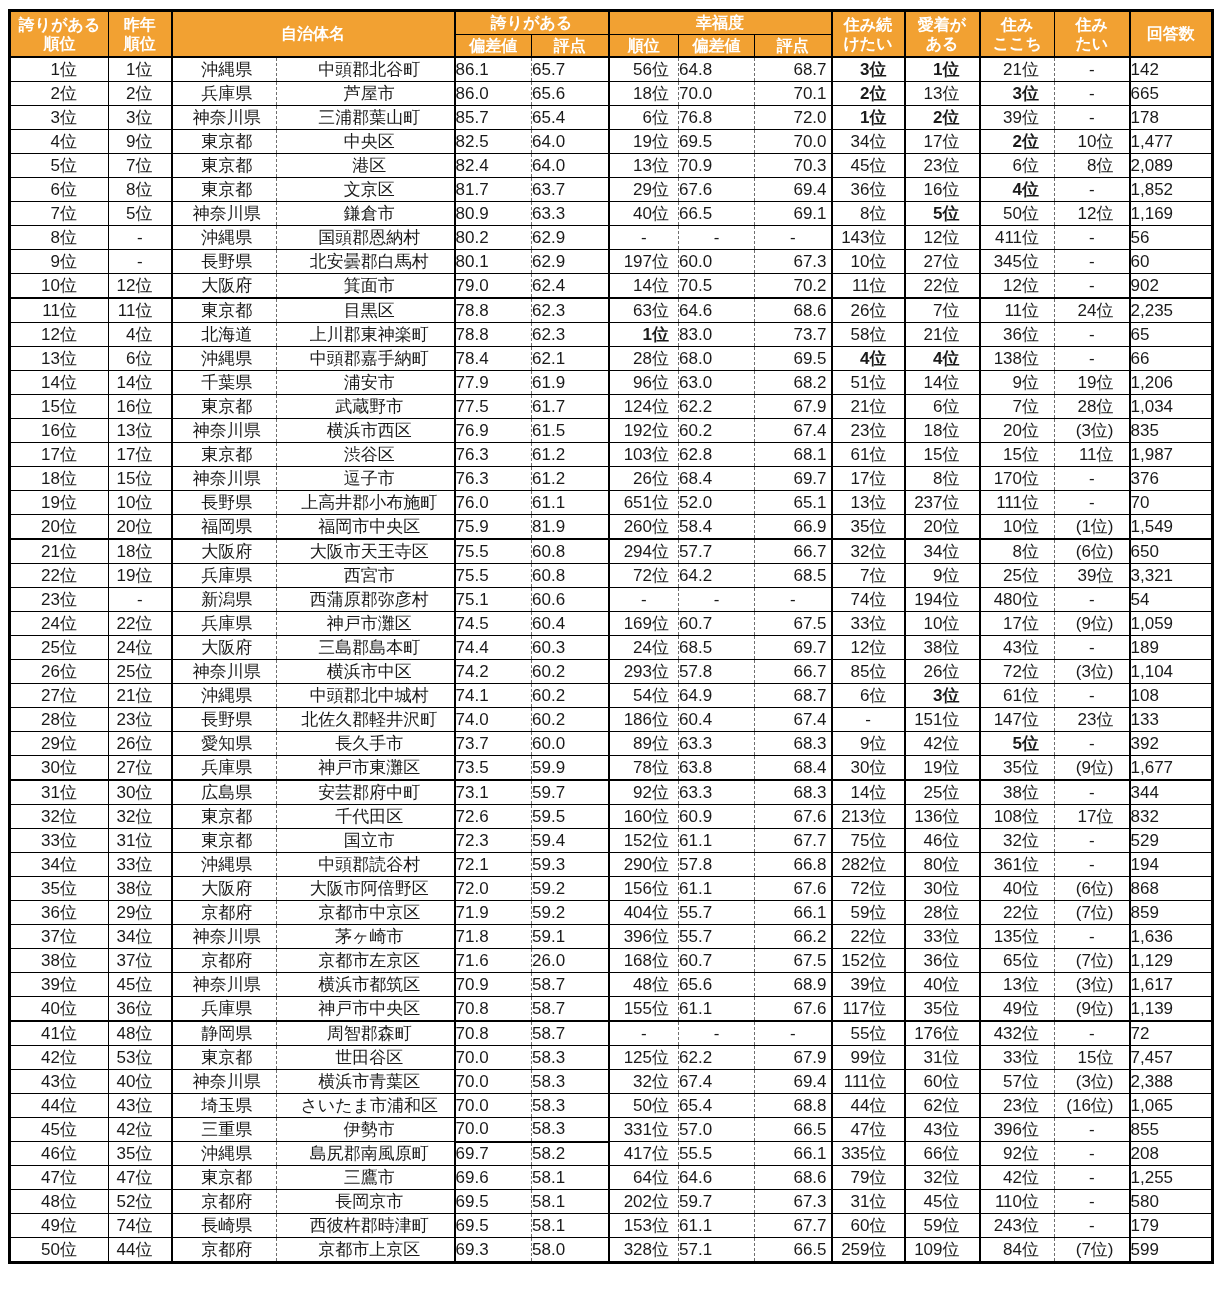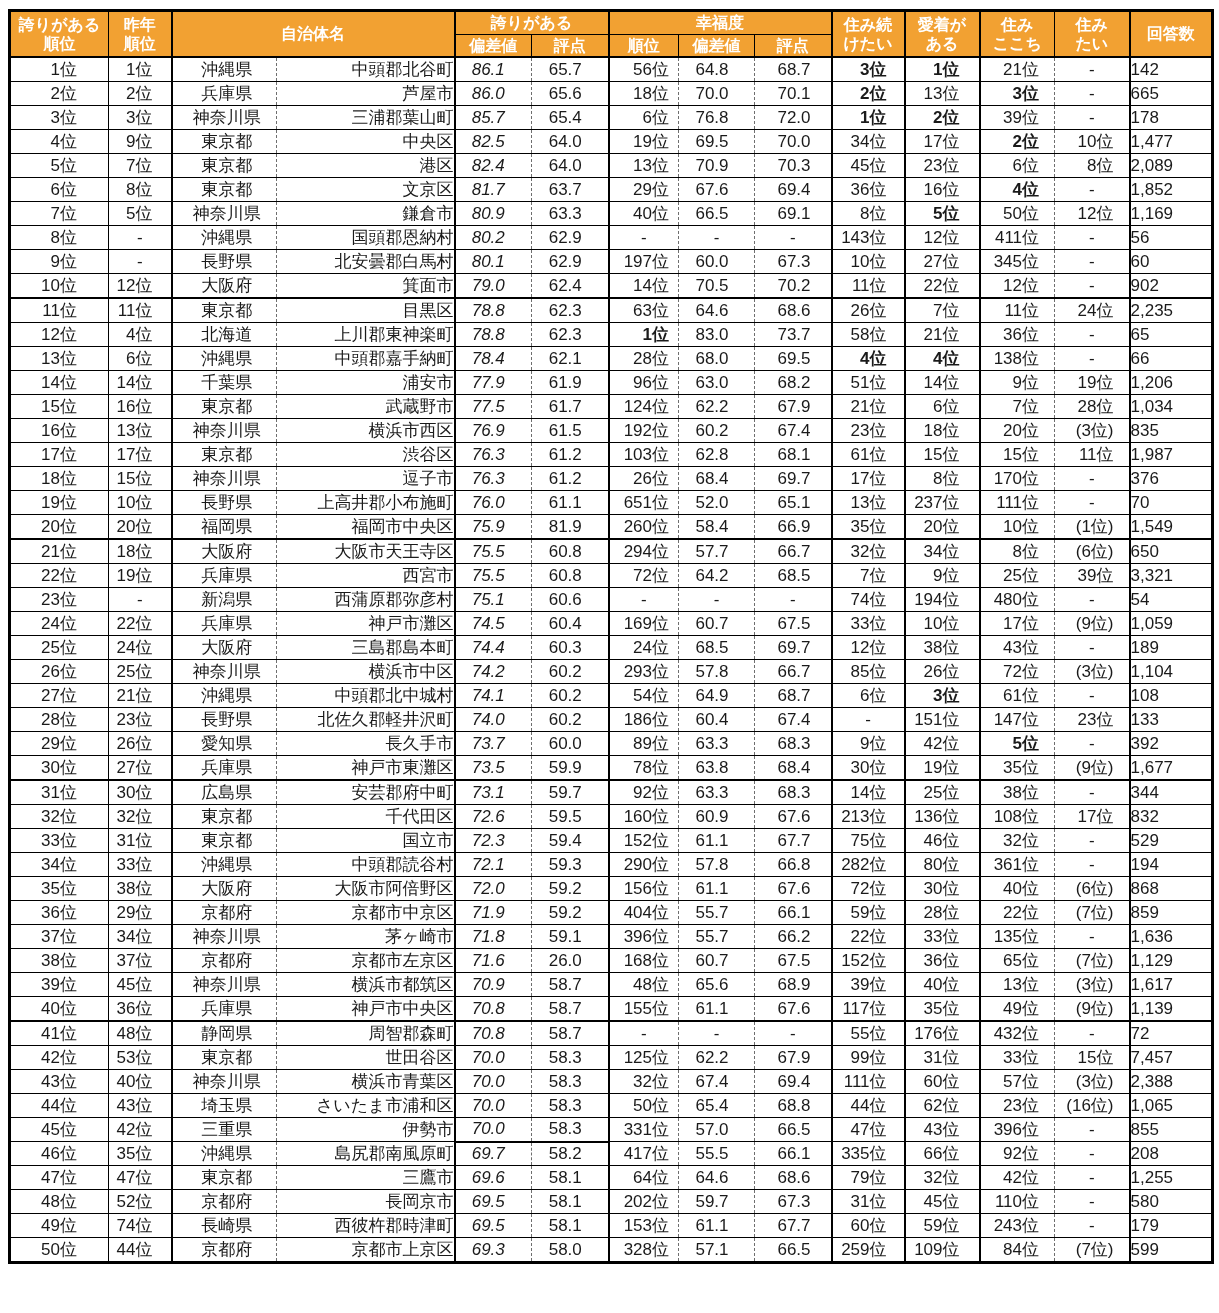--- a/index.html
+++ b/index.html
@@ -69,26 +69,26 @@
 
   
   .bl-thin   { border-left: 1px solid #000; }
   .bl-thick  { border-left: 2.5px solid #000; }
   .bl-dot    { border-left: 1px dashed #6e6e6e; }
 
   
   .c-rank   { text-align: right; padding-right: 31px; }
   .c-prev   { text-align: right; padding-right: 18px; }
   .c-pref   { text-align: center;  padding-left: 5px; }
-  .c-muni   { text-align: right;  padding-left: 8px; }
-  .c-phen   { text-align: center; padding-right: 10px; font-style: italic; }
-  .c-phyo   { text-align: center; padding-right: 9px; }
+  .c-muni   { text-align: center;  padding-left: 8px; }
+  .c-phen   { text-align: left; padding-right: 10px; }
+  .c-phyo   { text-align: left; padding-right: 9px; }
   .c-hrank  { text-align: right; padding-right: 9px; margin-top: 8px; }
-  .c-hhen   { text-align: center; padding-right: 9px; }
-  .c-hhyo   { text-align: right; padding-right: 20px; }
+  .c-hhen   { text-align: left; padding-right: 9px; }
+  .c-hhyo   { text-align: right; padding-right: 4px; }
   .c-stay   { text-align: right; padding-right: 17px; }
   .c-attach { text-align: right; padding-right: 19px; }
   .c-koko   { text-align: right; padding-right: 15px; }
   .c-live   { text-align: right; padding-right: 15px; }
   .c-resp   { text-align: left; padding-right: 6px; }
 
   tbody td.dash { text-align: center; padding-left: 0; padding-right: 0; }
   tbody td.top5 { font-weight: bold; }
 </style>
 </head>

